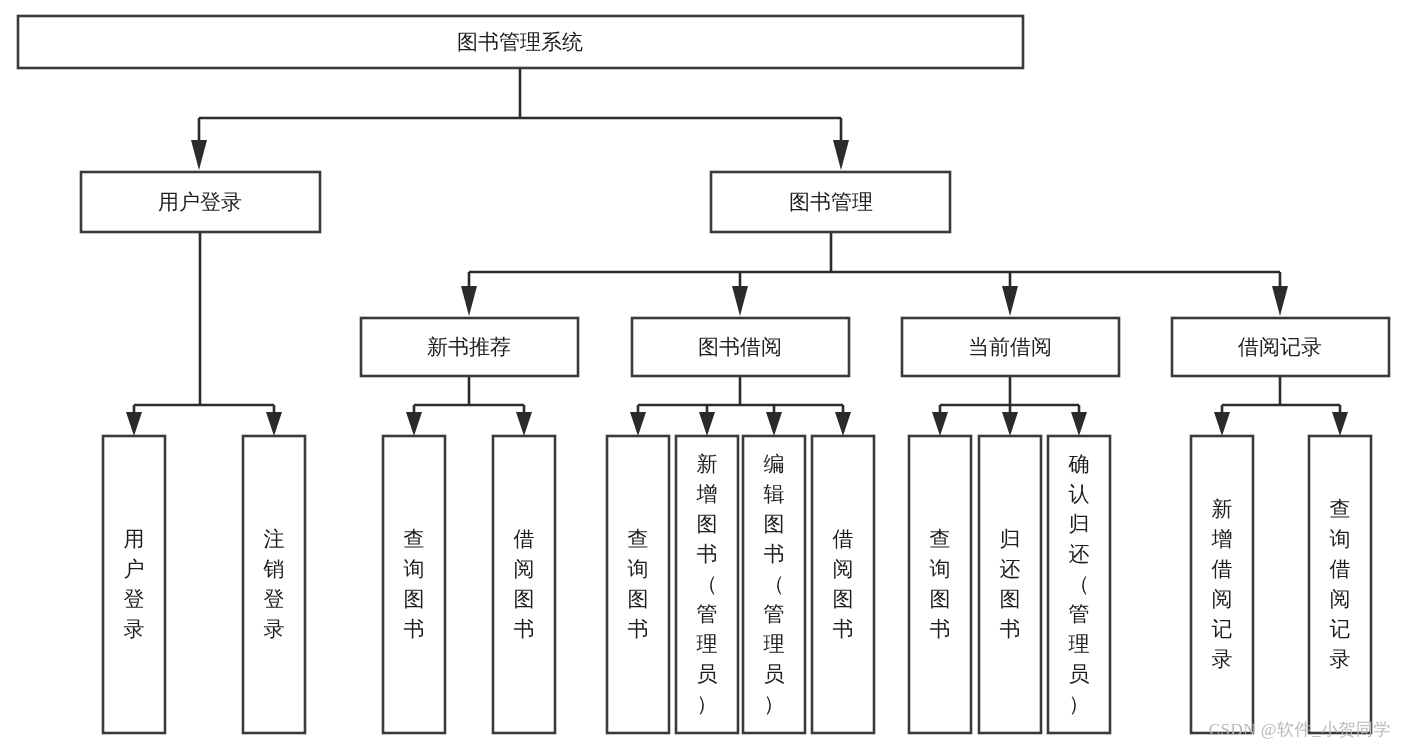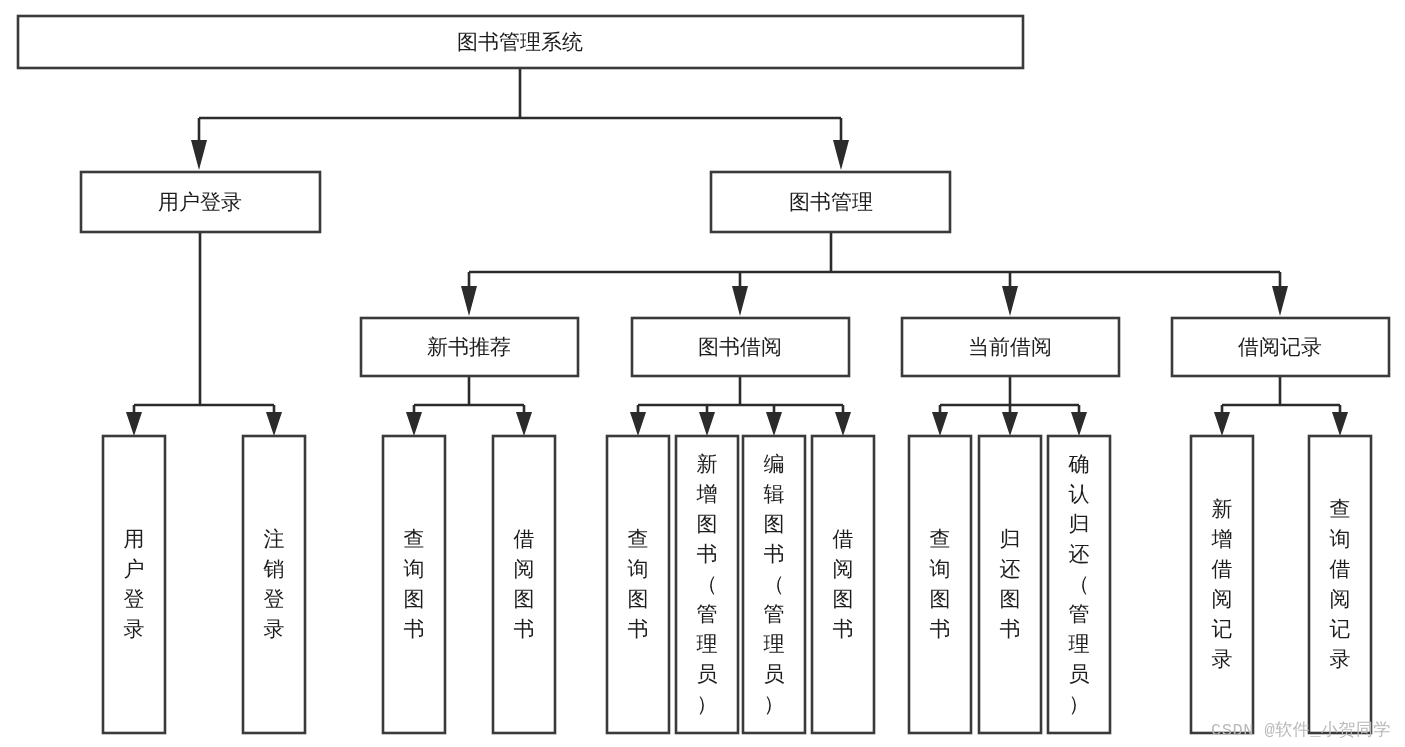--- a/index.html
+++ b/index.html
@@ -54,21 +54,21 @@
     font-size: 21px;
     fill: #1d1d1d;
     text-anchor: middle;
     dominant-baseline: middle;
     white-space: pre;
   }
   .watermark {
     position: absolute;
     right: 14px;
     bottom: 6px;
-    font-family: Liberation Mono, monospace;
+    font-family: Liberation Serif, serif;
     font-size: 17px;
     color: #b9b9b9;
     letter-spacing: 0.5px;
     pointer-events: none;
     user-select: none;
   }
 </style>
 </head>
 <body>
 

